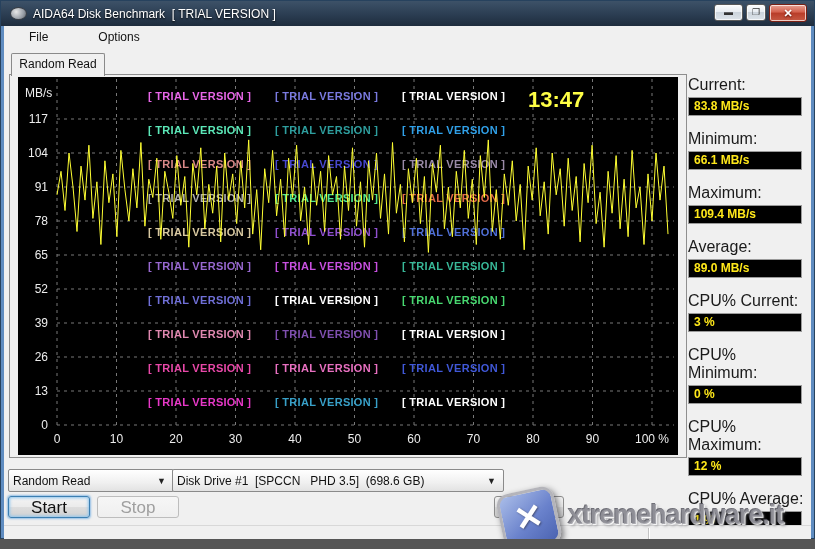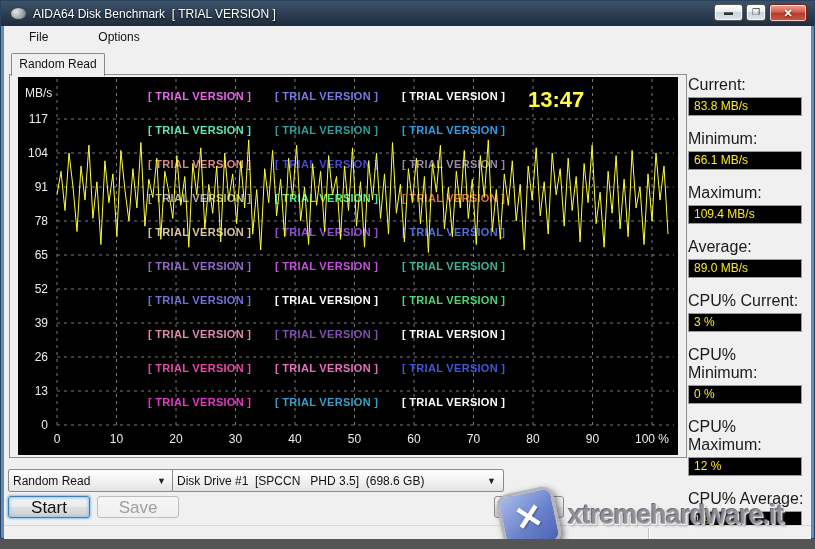--- a/index.html
+++ b/index.html
@@ -37,21 +37,21 @@
   #chart-svg .grid{stroke:#787878;stroke-width:1;stroke-dasharray:3 4;}
   #chart-svg .tick{fill:#ededed;font-size:12px;}
   #chart-svg .wm{font-size:11px;font-weight:bold;letter-spacing:.3px;}
   #chart-svg .clock{fill:#ffff45;font-size:22px;font-weight:bold;}
   
   .stats-panel{position:absolute;left:688px;top:74px;width:116px;padding-top:2px;}
   .stat-group{margin-bottom:14px;}
   .stat-group.gap{margin-top:9px;}
   .stat-label{font-size:16px;color:#1a1a1a;margin-bottom:3px;}
   .stat-value{width:107px;height:17px;background:#000;border:1px solid #9a9a9a;
-              color:#ffe81a;font-size:12px;font-weight:normal;line-height:17px;padding-left:5px;}
+              color:#ffe81a;font-size:12px;font-weight:bold;line-height:17px;padding-left:5px;}
   
   .combo{position:absolute;height:21px;border:1px solid #8a8a8a;border-radius:2px;
          background:linear-gradient(#ffffff,#f0f0f0 60%,#e2e2e2);font-size:12px;color:#111;
          display:flex;align-items:center;padding:0 4px;}
   .combo .combo-text{flex:1;white-space:pre;overflow:hidden;}
   .combo .combo-arrow{font-size:9px;color:#222;padding:0 3px;}
   .combo.test{left:8px;top:469px;width:156px;}
   .combo.drive{left:172px;top:469px;width:322px;}
   .btn{position:absolute;top:496px;height:22px;border:1px solid #8e8e8e;border-radius:3px;
        font-family:"Liberation Sans",sans-serif;font-size:17px;color:#111;
@@ -221,21 +221,21 @@
 
   <div class="combo test">
     <span class="combo-text">Random Read</span>
     <span class="combo-arrow">▼</span>
   </div>
   <div class="combo drive">
     <span class="combo-text">Disk Drive #1  [SPCCN   PHD 3.5]  (698.6 GB)</span>
     <span class="combo-arrow">▼</span>
   </div>
   <button class="btn start">Start</button>
-  <button class="btn stop" disabled="">Save</button>
+  <button class="btn stop" disabled="">Stop</button>
   <button class="btn clear">Clear</button>
 
   <div class="statusbar">
     <div class="status-sep"></div>
   </div>
 
   <div class="site-logo">
     <div class="logo-icon">✕</div>
     <div class="logo-text">xtremehardware.it</div>
   </div>

